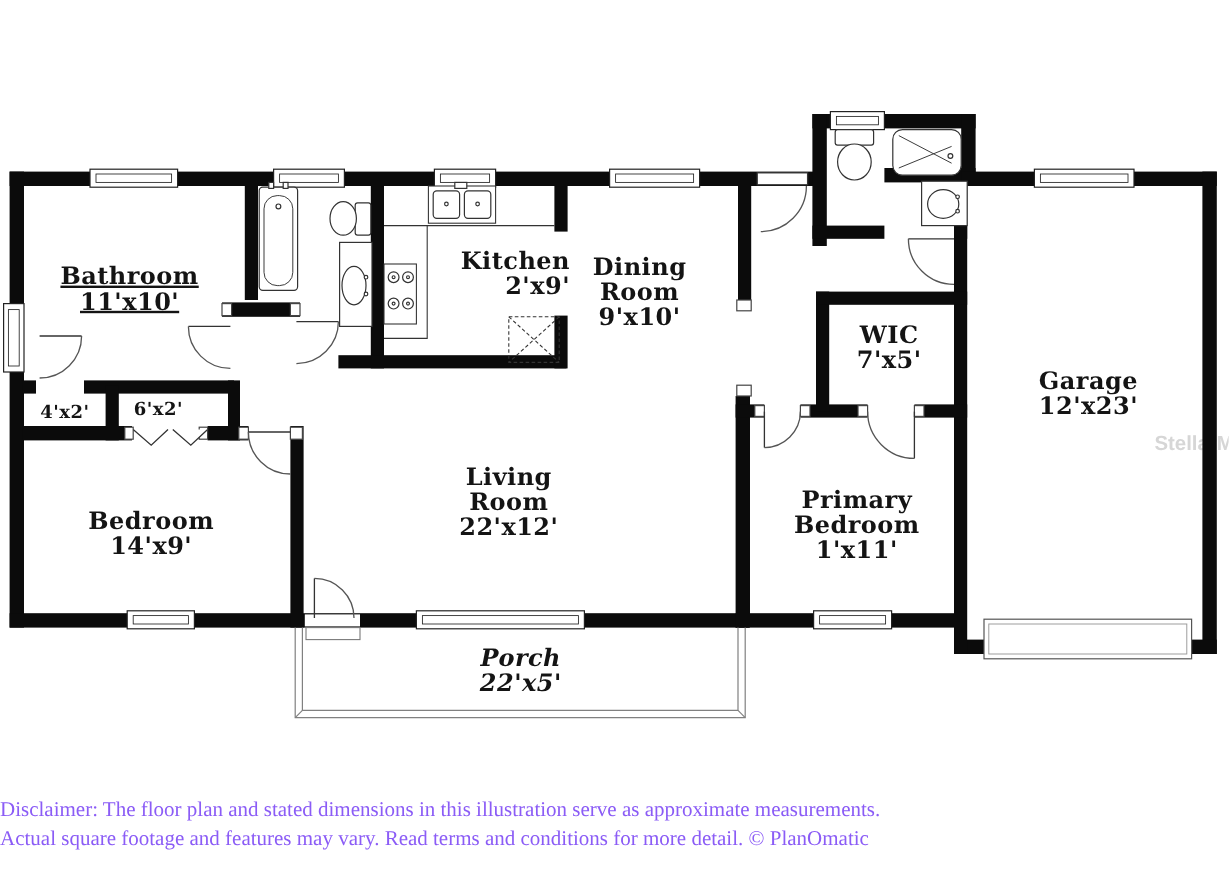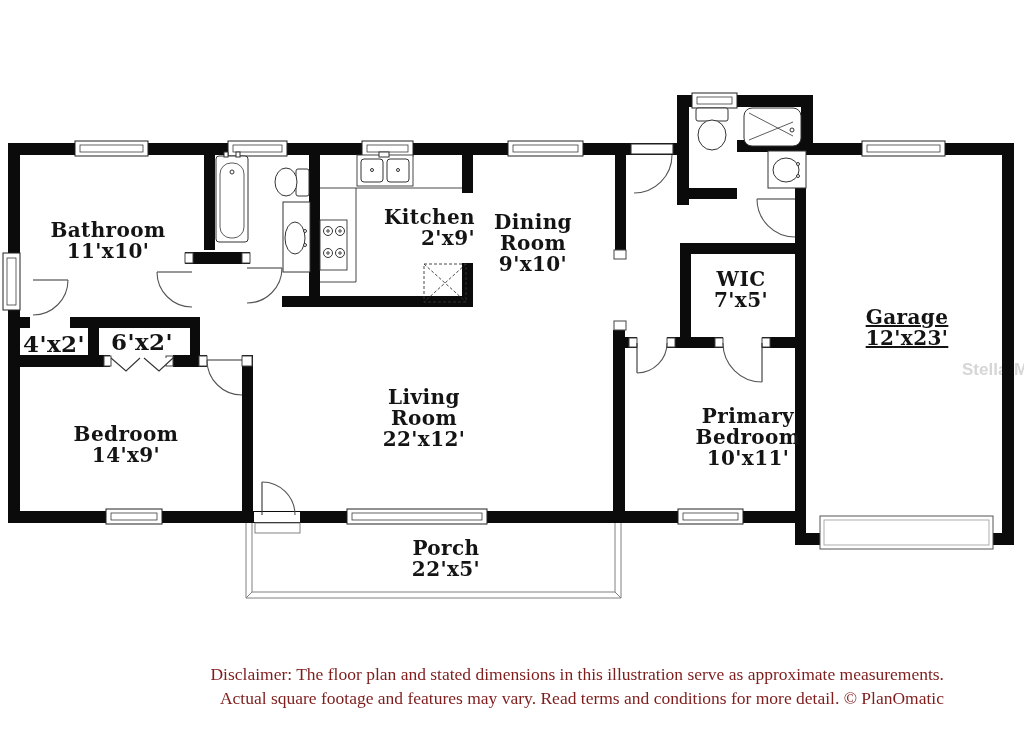--- a/index.html
+++ b/index.html
@@ -3,23 +3,23 @@
 <meta charset="utf-8">
 <style>
   html,body{margin:0;padding:0;background:#ffffff;}
   #stage{position:relative;width:1024px;height:744px;background:#ffffff;overflow:hidden;
          font-family:"DejaVu Serif", serif;}
   #plan-svg{position:absolute;left:0;top:0;}
   .lbl{position:absolute;text-align:center;color:#141414;font-weight:bold;
        font-size:20px;line-height:21px;letter-spacing:0.4px;}
   .lbl .nm{display:block;}
   .lbl .dm{display:block;}
-  .lbl-sm{font-size:23px;}
-  #disclaimer{position:absolute;left:0;top:663px;width:944px;text-align:right;
-      font-family:"Liberation Serif", serif;font-size:17.5px;line-height:23.5px;color:#7f1d1d;}
+  .lbl-sm{font-size:15px;}
+  #disclaimer{position:absolute;left:0;top:663px;width:944px;text-align:left;
+      font-family:"Liberation Serif", serif;font-size:17.5px;line-height:23.5px;color:#8b5cf6;}
 </style>
 </head>
 <body>
 
 <div id="stage">
 
 <svg id="plan-svg" width="1024" height="744" viewBox="0 0 1024 744">
 
   <text x="962" y="375" font-family="Liberation Sans, sans-serif" font-size="17" font-weight="bold" fill="#d6d6d6">StellarMLS</text>
 
@@ -257,30 +257,30 @@
   </g>
 
   <g fill="none" stroke="#808080" stroke-width="1">
     <path d="M 246 523 V 598 H 621 V 523"></path>
     <path d="M 252 523 V 592 H 615 V 523"></path>
     <line x1="246" y1="598" x2="252" y2="592"></line>
     <line x1="621" y1="598" x2="615" y2="592"></line>
   </g>
 </svg>
 
-  <div class="lbl" style="left:28px;top:220px;width:160px;">
+  <div class="lbl" style="left:28px;top:220px;width:160px;text-decoration:underline;">
     <span class="nm">Bathroom</span>
     <span class="dm">11'x10'</span>
   </div>
 
   <div class="lbl lbl-sm" style="left:14px;top:333px;width:80px;">
     <span class="dm">4'x2'</span>
   </div>
 
-  <div class="lbl lbl-sm" style="left:102px;top:331px;width:80px;">
+  <div class="lbl lbl-sm" style="left:92px;top:331px;width:80px;">
     <span class="dm">6'x2'</span>
   </div>
 
   <div class="lbl" style="left:46px;top:424px;width:160px;">
     <span class="nm">Bedroom</span>
     <span class="dm">14'x9'</span>
   </div>
 
   <div class="lbl" style="left:315px;top:207px;width:160px;text-align:right;">
     <span class="nm">Kitchen</span>
@@ -295,31 +295,31 @@
   <div class="lbl" style="left:369px;top:387px;width:110px;">
     <span class="nm">Living Room</span>
     <span class="dm">22'x12'</span>
   </div>
 
   <div class="lbl" style="left:681px;top:269px;width:120px;">
     <span class="nm">WIC</span>
     <span class="dm">7'x5'</span>
   </div>
 
-  <div class="lbl" style="left:688px;top:406px;width:120px;">
+  <div class="lbl" style="left:654px;top:406px;width:120px;">
     <span class="nm">Primary Bedroom</span>
-    <span class="dm">10'x11'</span>
-  </div>
-
-  <div class="lbl" style="left:827px;top:307px;width:160px;text-decoration:underline;">
+    <span class="dm">1'x11'</span>
+  </div>
+
+  <div class="lbl" style="left:827px;top:307px;width:160px;">
     <span class="nm">Garage</span>
     <span class="dm">12'x23'</span>
   </div>
 
-  <div class="lbl" style="left:366px;top:538px;width:160px;">
+  <div class="lbl" style="left:354px;top:538px;width:160px;font-style:italic;">
     <span class="nm">Porch</span>
     <span class="dm">22'x5'</span>
   </div>
 
   <div id="disclaimer">
     <div>Disclaimer: The floor plan and stated dimensions in this illustration serve as approximate measurements.</div>
     <div>Actual square footage and features may vary. Read terms and conditions for more detail. © PlanOmatic</div>
   </div>
 
 </div>

